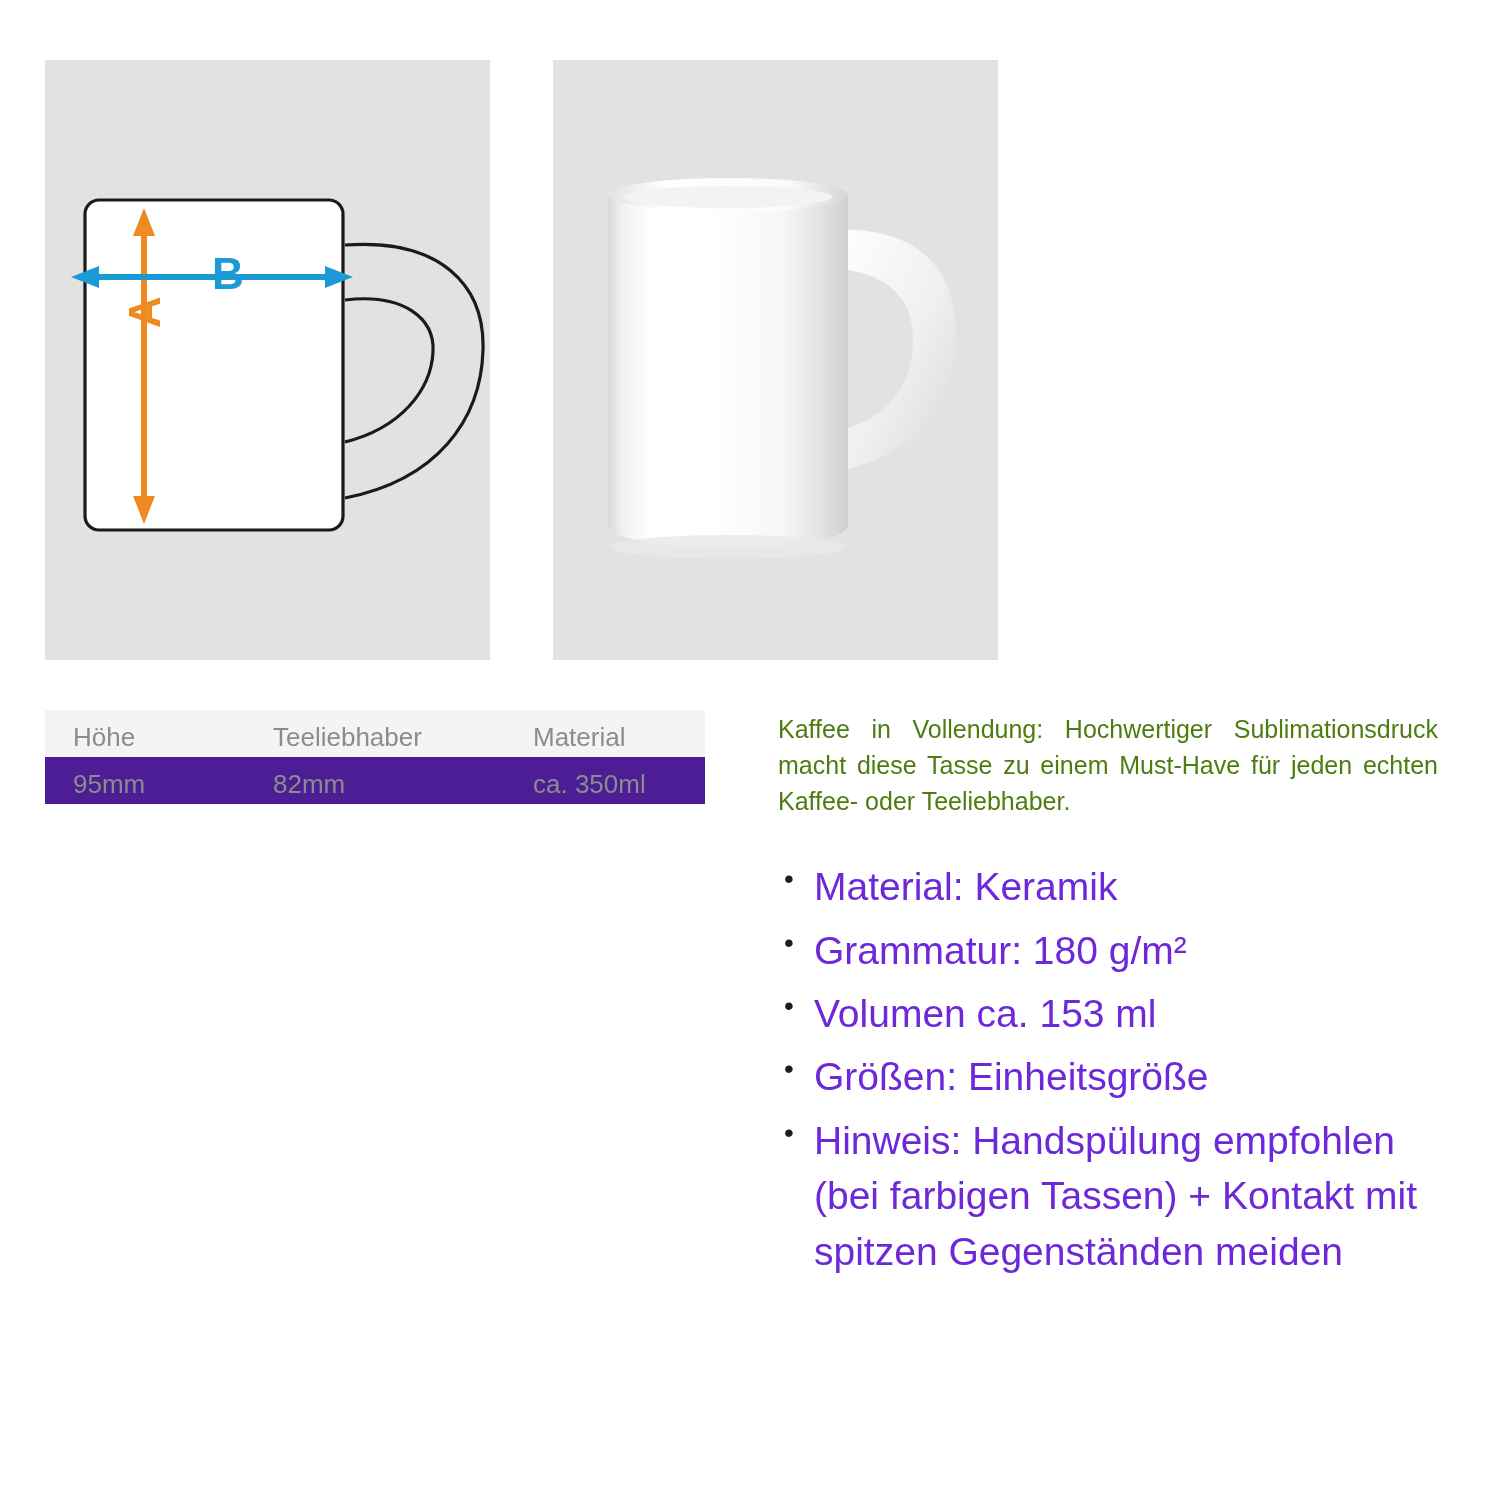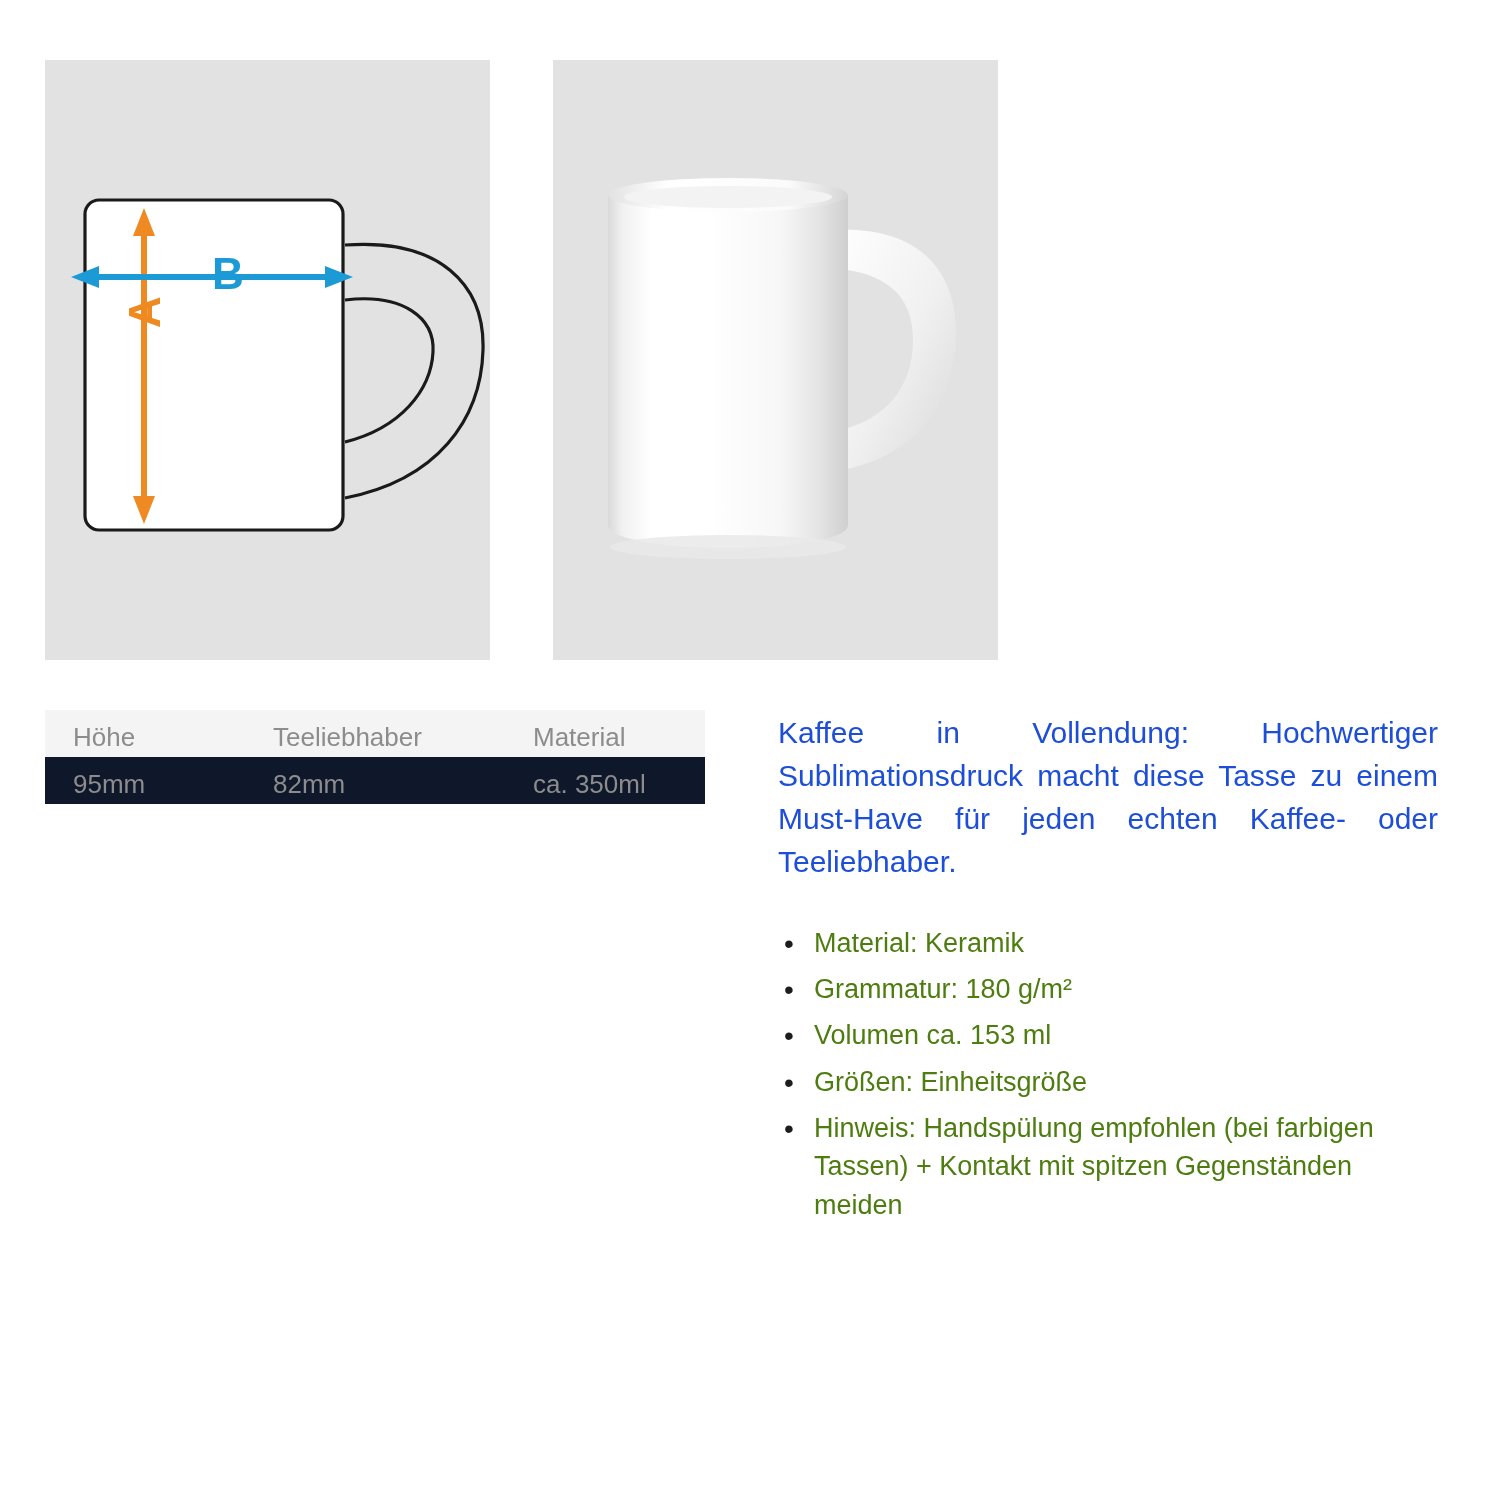--- a/index.html
+++ b/index.html
@@ -54,51 +54,51 @@
   #specs-table th, #specs-table td {
     text-align: left;
     font-weight: normal;
     padding: 12px 0 4px 28px;
     white-space: nowrap;
   }
   #specs-table thead tr {
     background: #f4f4f4;
   }
   #specs-table tbody tr {
-    background: #0f172a;
+    background: #4c1d95;
   }
   #specs-table col.c1 { width: 200px; }
   #specs-table col.c2 { width: 260px; }
   #specs-table col.c3 { width: 200px; }
 
   
   #description {
     position: absolute;
     left: 778px;
     top: 712px;
     width: 660px;
   }
   #description .intro {
-    font-size: 30px;
+    font-size: 25px;
     line-height: 1.43;
-    color: #1d4ed8;
+    color: #4d7c0f;
     margin: 0 0 40px 0;
     text-align: justify;
     hyphens: auto;
   }
   #description ul {
     list-style: none;
     margin: 0;
     padding: 0;
   }
   #description li {
     position: relative;
-    font-size: 27px;
+    font-size: 39px;
     line-height: 1.42;
-    color: #4d7c0f;
+    color: #6d28d9;
     padding-left: 36px;
     margin-bottom: 8px;
   }
   #description li::before {
     content: "\2022";
     position: absolute;
     left: 6px;
     top: 0;
     font-size: 28px;
     line-height: 1.42;

